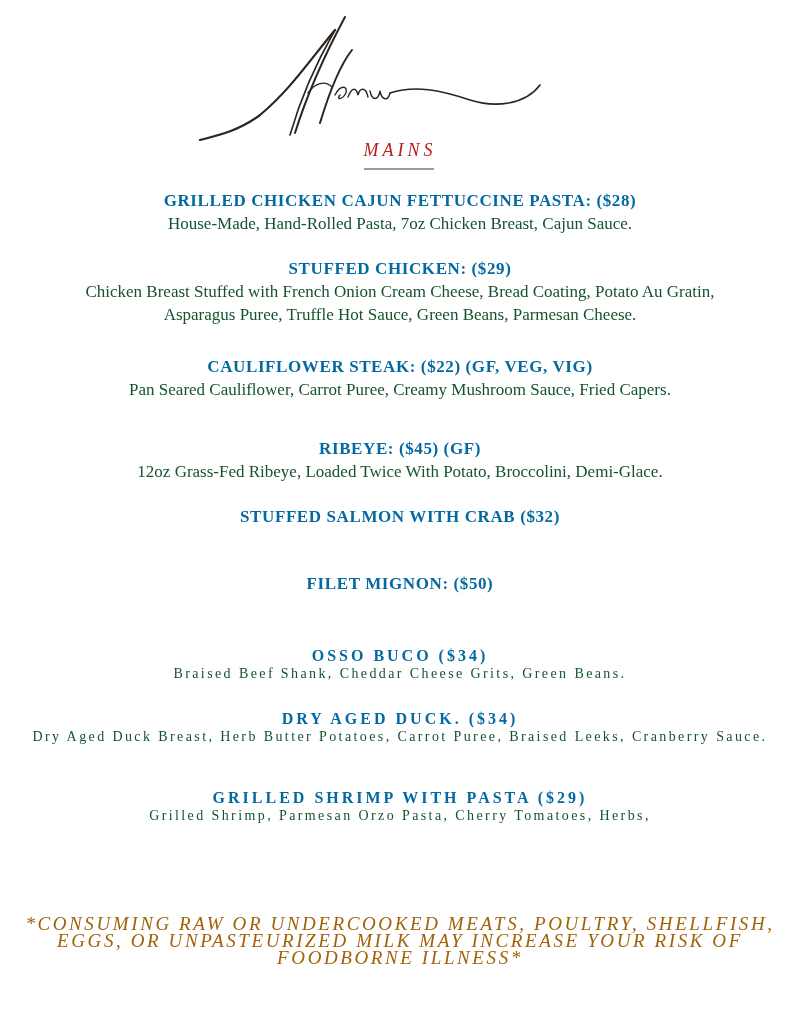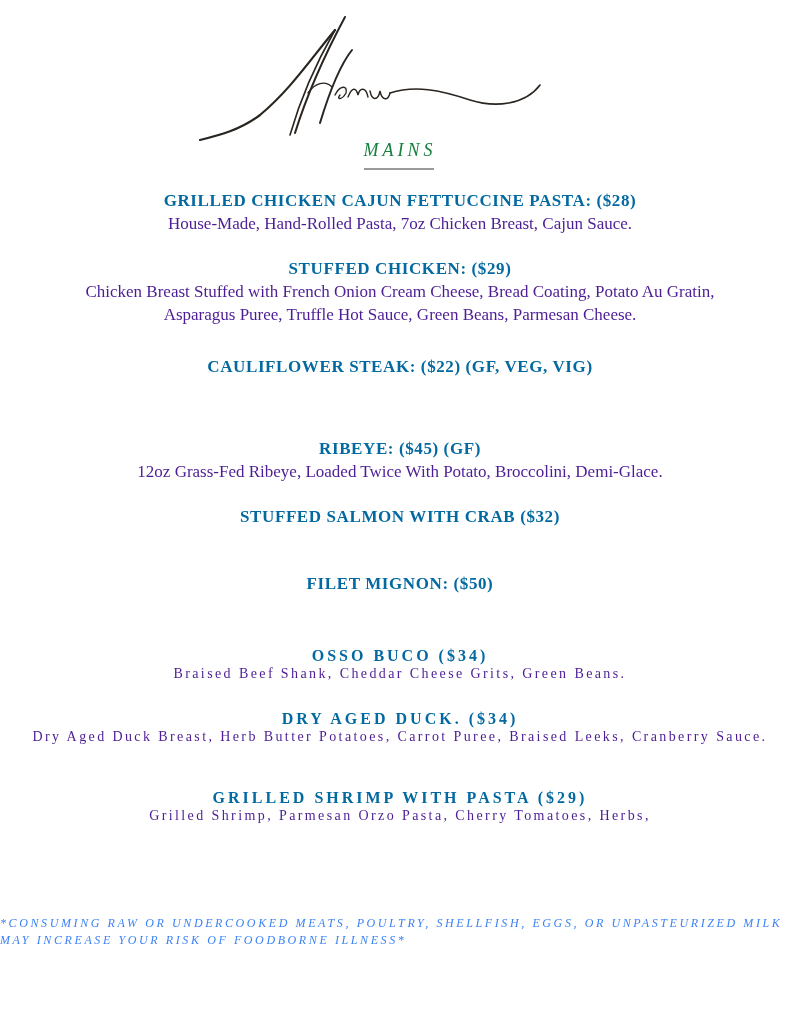--- a/index.html
+++ b/index.html
@@ -1,28 +1,28 @@
 <!DOCTYPE html>
 <html><head>
   <meta charset="utf-8">
   <style>
     html, body { margin: 0; padding: 0; background: #ffffff; }
     body { width: 800px; height: 1035px; position: relative; overflow: hidden;
            font-family: "Liberation Serif", "DejaVu Serif", serif; color: #1e1e1e; }
     .logo { position: absolute; left: 190px; top: 5px; width: 360px; height: 140px; }
     .section-title { position: absolute; left: 0; width: 800px; top: 140px; text-align: center;
-                     font-style: italic; font-size: 18px; letter-spacing: 4px; color: #15803d; }
+                     font-style: italic; font-size: 18px; letter-spacing: 4px; color: #b91c1c; }
     .section-rule { position: absolute; left: 364px; top: 168px; width: 70px; height: 2px; background: #9a9a9a; }
     .item { position: absolute; left: 0; width: 800px; text-align: center; }
     .item .name { font-weight: bold; font-size: 17px; letter-spacing: 0.6px; color: #0369a1; line-height: 22px; }
-    .item .desc { font-size: 17px; color: #4c1d95; line-height: 23px; padding: 0 70px; }
+    .item .desc { font-size: 17px; color: #14532d; line-height: 23px; padding: 0 70px; }
     .item.spaced .name { font-size: 16px; letter-spacing: 3px; line-height: 18px; }
     .item.spaced .desc { font-size: 14px; letter-spacing: 2.4px; line-height: 17px; padding: 0 3px; }
-    .disclaimer { position: absolute; left: 0; width: 800px; top: 915px; text-align: left;
-                  font-style: italic; font-size: 12px; letter-spacing: 2.6px; line-height: 17px; color: #3b82f6; }
+    .disclaimer { position: absolute; left: 0; width: 800px; top: 915px; text-align: center;
+                  font-style: italic; font-size: 19px; letter-spacing: 2.6px; line-height: 17px; color: #a16207; }
   </style>
 </head>
 <body>
 
 <svg class="logo" viewBox="0 0 360 140" fill="none" stroke="#2a2520" stroke-linecap="round">
   <title>Menu</title>
   <path d="M10 135 C 30 130, 50 125, 70 110 C 100 85, 120 55, 145 25" stroke-width="2.2"></path>
   <path d="M145 25 C 125 60, 110 95, 100 130" stroke-width="1.6"></path>
   <path d="M155 12 C 140 40, 120 80, 105 128" stroke-width="2"></path>
   <path d="M162 45 C 150 60, 140 85, 130 118" stroke-width="2"></path>
@@ -41,20 +41,21 @@
   <div class="desc">House-Made, Hand-Rolled Pasta, 7oz Chicken Breast, Cajun Sauce.</div>
 </div>
 
 <div class="item" style="top:258px">
   <div class="name">STUFFED CHICKEN: ($29)</div>
   <div class="desc">Chicken Breast Stuffed with French Onion Cream Cheese, Bread Coating, Potato Au Gratin, Asparagus Puree, Truffle Hot Sauce, Green Beans, Parmesan Cheese.</div>
 </div>
 
 <div class="item" style="top:356px">
   <div class="name">CAULIFLOWER STEAK: ($22) (GF, VEG, VIG)</div>
+  <div class="desc">Pan Seared Cauliflower, Carrot Puree, Creamy Mushroom Sauce, Fried Capers.</div>
 </div>
 
 <div class="item" style="top:438px">
   <div class="name">RIBEYE: ($45) (GF)</div>
   <div class="desc">12oz Grass-Fed Ribeye, Loaded Twice With Potato, Broccolini, Demi-Glace.</div>
 </div>
 
 <div class="item" style="top:506px">
   <div class="name">STUFFED SALMON WITH CRAB ($32)</div>
 </div>

